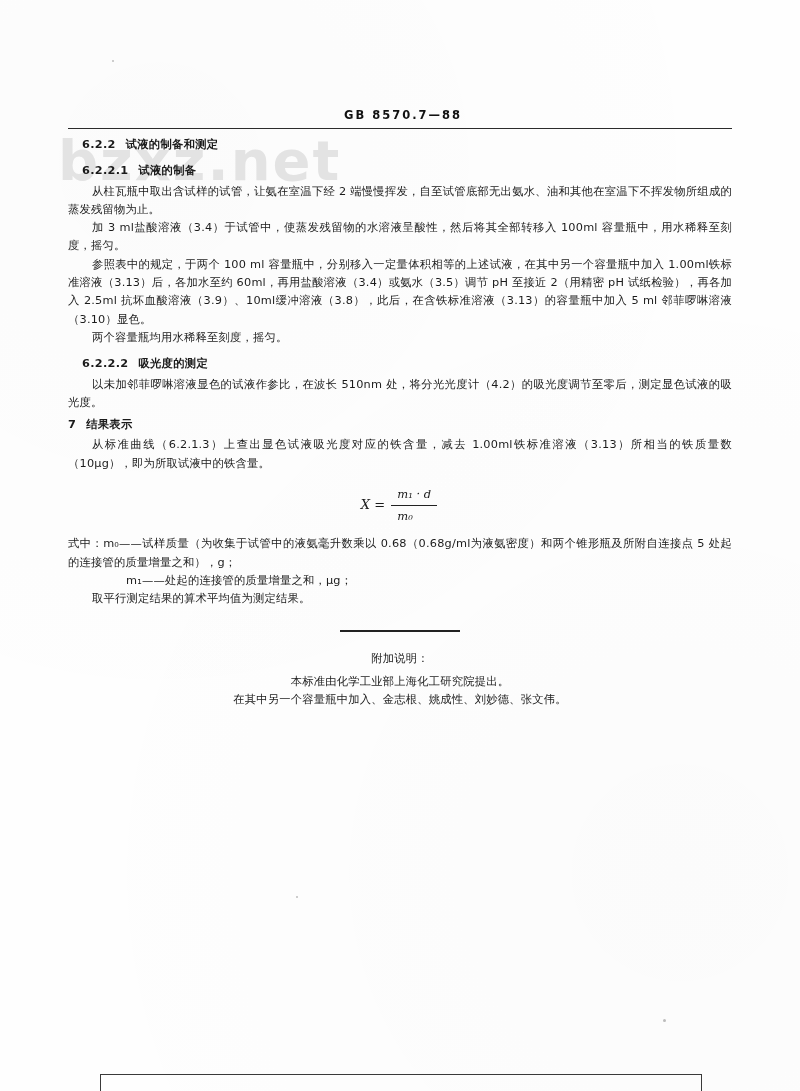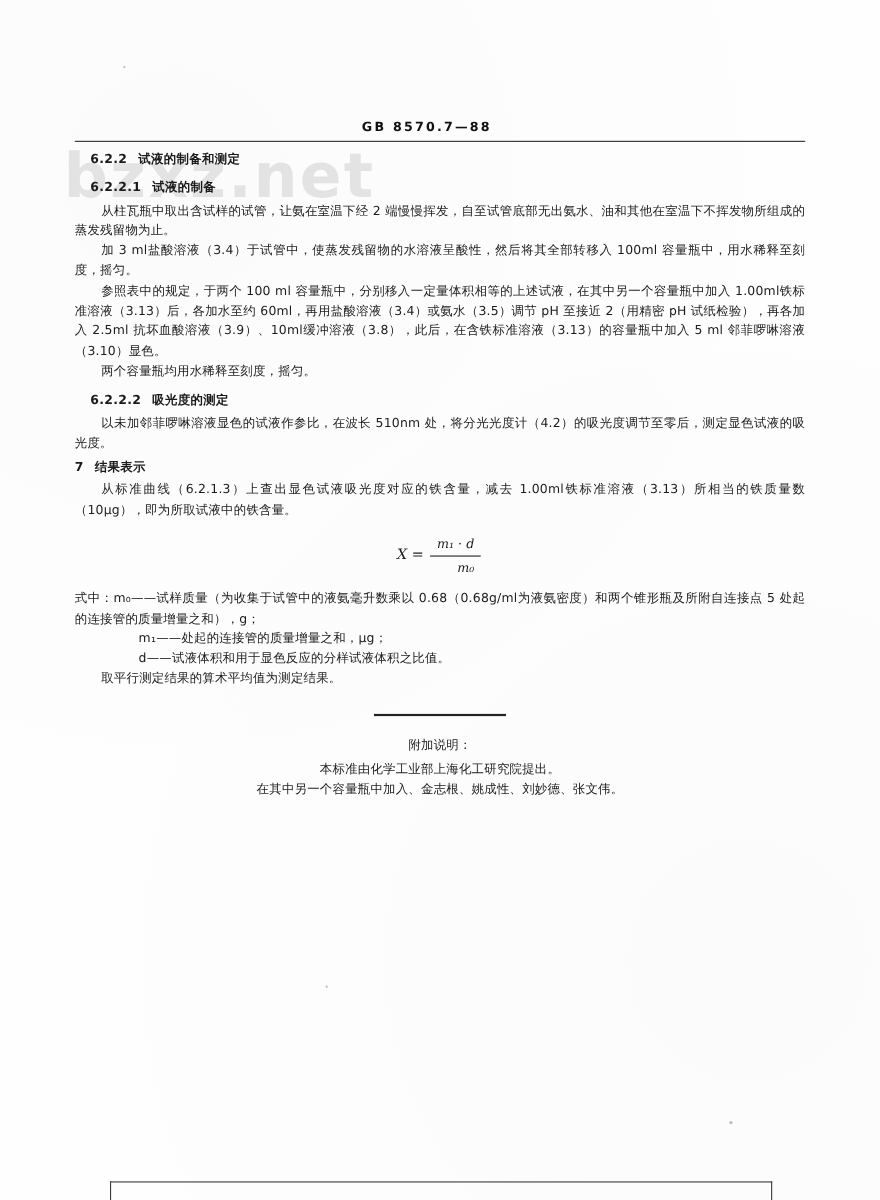--- a/index.html
+++ b/index.html
@@ -45,21 +45,21 @@
     letter-spacing: 2px;
     color: rgba(140, 140, 140, 0.22);
     white-space: nowrap;
     pointer-events: none;
     user-select: none;
   }
 
   .header-title {
     position: absolute;
     top: 108px;
-    left: 0;
+    left: 15px;
     width: 776px;
     text-align: center;
     font-size: 11.5px;
     letter-spacing: 2px;
     color: #111;
     font-weight: 600;
   }
 
   .rule-top {
     position: absolute;
@@ -111,21 +111,21 @@
   }
   .formula {
     display: inline-block;
     font-family: "DejaVu Serif", serif;
     font-style: italic;
     font-size: 13px;
   }
   .frac {
     display: inline-block;
     vertical-align: middle;
-    text-align: right;
+    text-align: left;
     margin: 0 2px;
   }
   .frac .numer {
     display: block;
     border-bottom: 1px solid #222;
     padding: 0 6px 1px 6px;
     font-size: 11.5px;
   }
   .frac .denom {
     display: block;
@@ -233,23 +233,20 @@
       </span>
     </div>
 
     <div class="deflist">
       <div class="defrow first">
         <span class="lead">式中：</span><span>m₀</span><span>——</span><span>试样质量（为收集于试管中的液氨毫升数乘以 0.68（0.68g/ml为液氨密度）和两个锥形瓶及所附自连接点 5 处起的连接管的质量增量之和），g；</span>
       </div>
       <div class="defrow hang">
         <span>m₁</span><span>——</span><span>处起的连接管的质量增量之和，μg；</span>
       </div>
-      <div class="defrow hang">
-        <span>d</span><span>——</span><span>试液体积和用于显色反应的分样试液体积之比值。</span>
-      </div>
     </div>
 
     <p class="para">取平行测定结果的算术平均值为测定结果。</p>
 
     <div class="divider-short"></div>
 
     <div class="appendix">
       <p class="apx-title">附加说明：</p>
       <p>本标准由化学工业部上海化工研究院提出。</p>
       <p>在其中另一个容量瓶中加入、金志根、姚成性、刘妙德、张文伟。</p>

